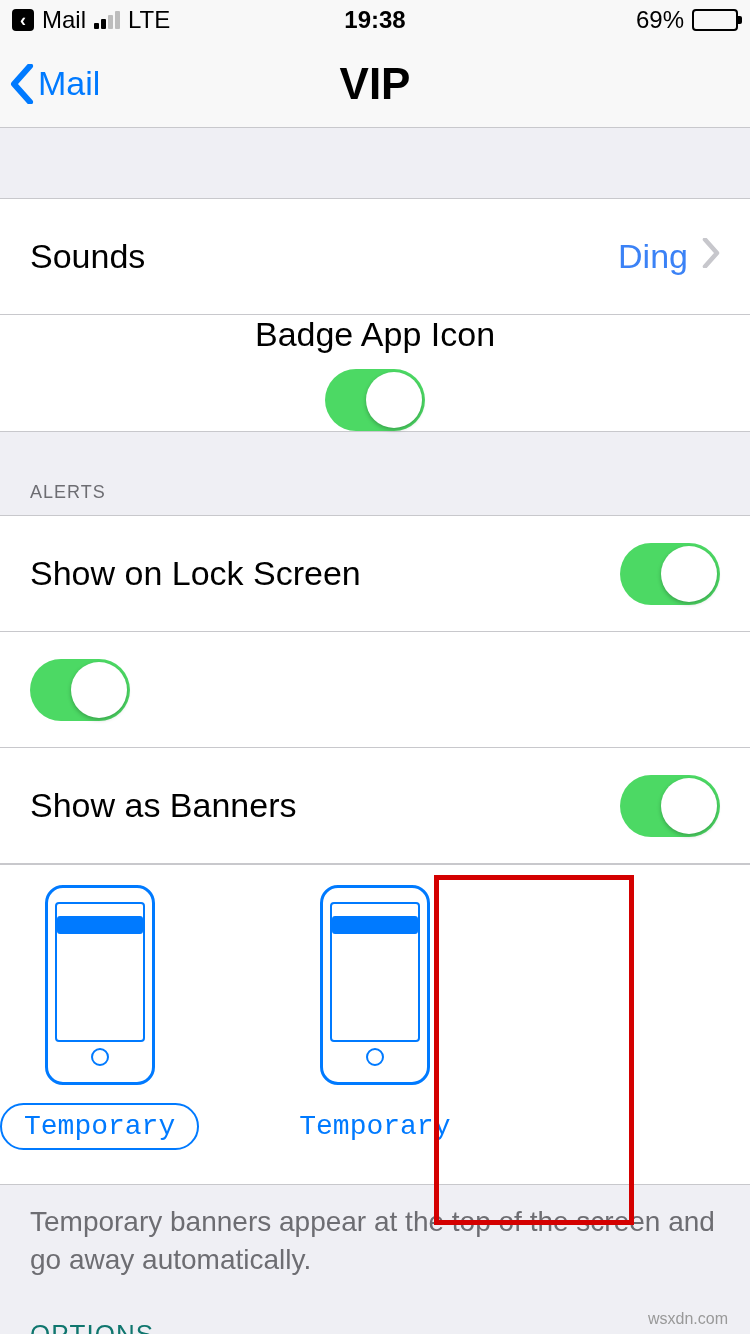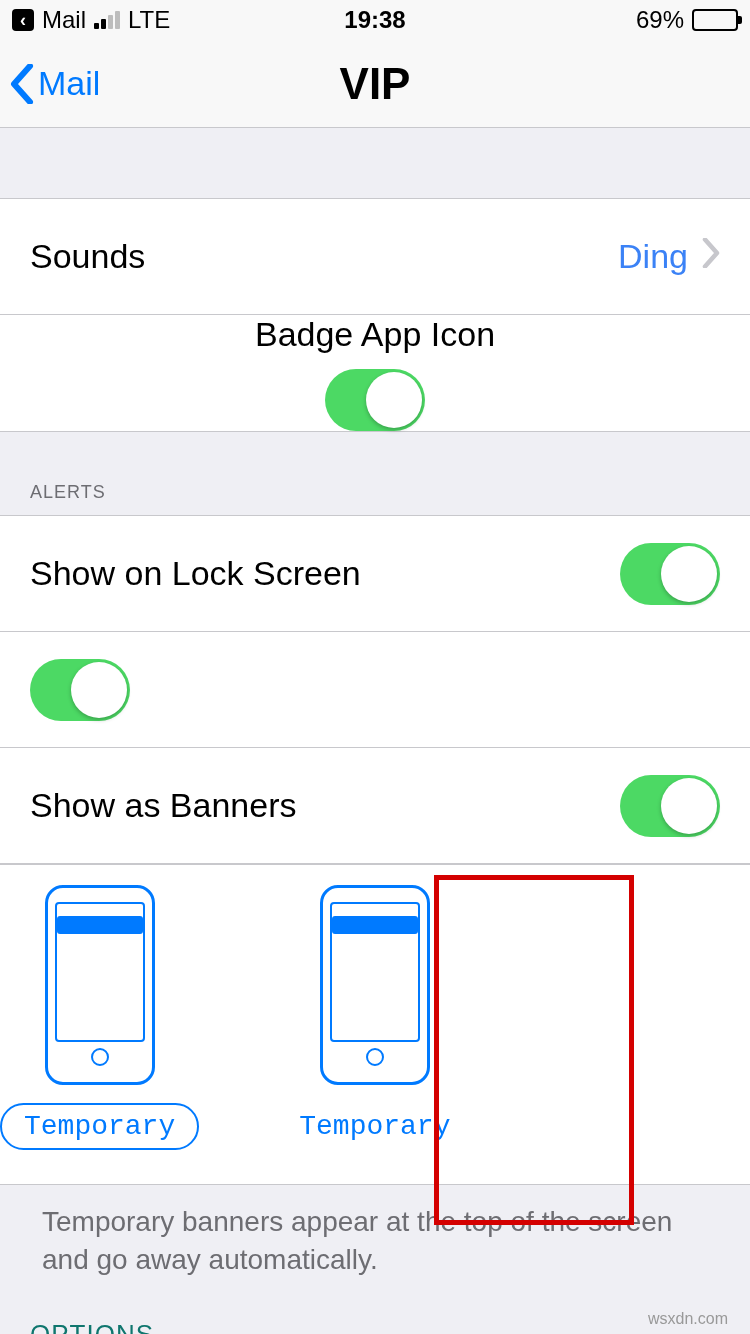--- a/index.html
+++ b/index.html
@@ -77,21 +77,21 @@
   }
   .phone .notif{ width:86px; height:18px; background:#007aff; border-radius:3px; margin-top:6px;}
   .phone .screen{ width:90px; height:140px; border:2px solid #007aff; border-radius:4px; margin-top:0; position:relative; display:flex; flex-direction:column; align-items:center; padding-top:6px;}
   .phone .home{ width:18px; height:18px; border:2px solid #007aff; border-radius:50%; margin-top:6px;}
   .pill{
     border:2px solid #007aff; color:#007aff; font-size:28px; padding:6px 22px; border-radius:24px;
   }
   .plain-label{ color:#007aff; font-size:28px; padding:8px 24px; }
   .highlight{ position:absolute; border:5px solid #d40000; }
   
-  .footer-text{ padding:18px 30px 40px; color:#6d6d72; font-size:28px; line-height:1.35;margin-left:12px;}
+  .footer-text{ padding:18px 30px 40px; color:#6d6d72; font-size:28px; line-height:1.35;}
   .section-header.partial{ padding:0 30px; color:#0f766e; font-size:26px; letter-spacing:1px;}
   .watermark{position:absolute; right:22px; bottom:6px; font-size:16px; color:#999;}
 </style>
 </head>
 <body>
 
 <div class="status-bar">
   <div class="status-left">
     <span class="back-app">‹</span>
     <span>Mail</span>

